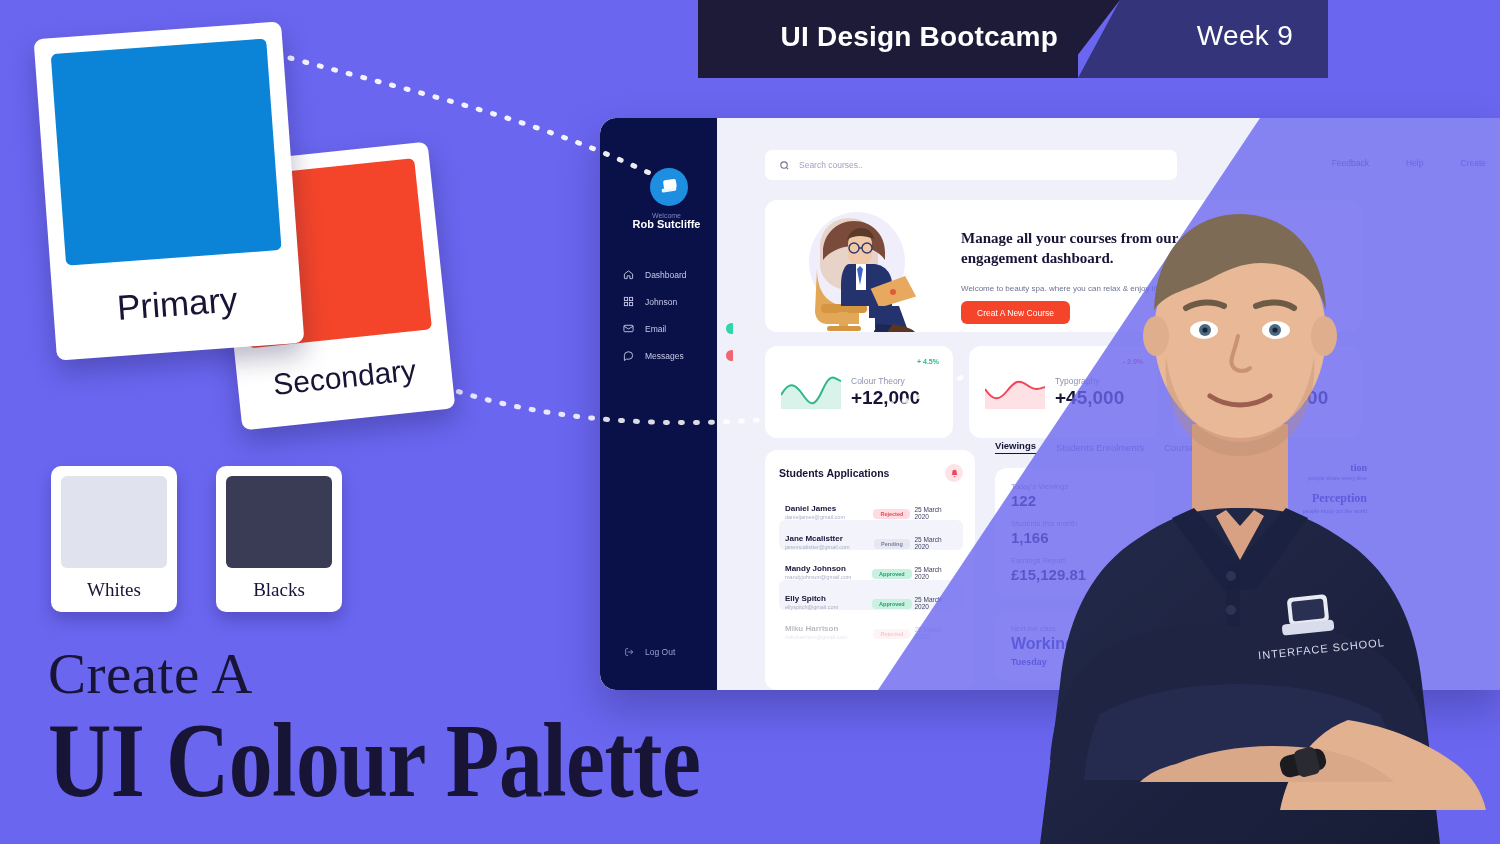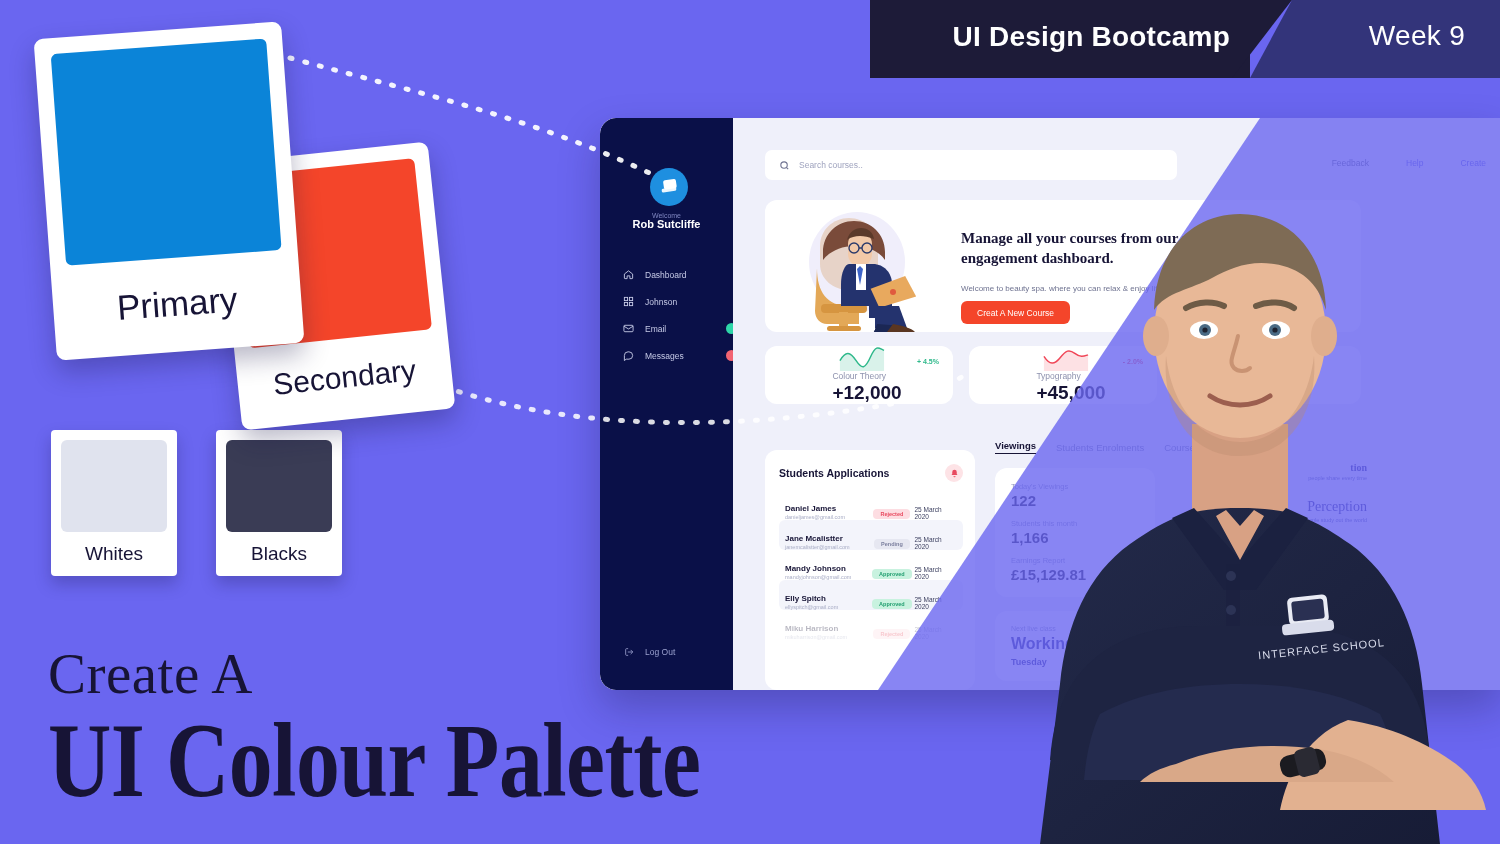--- a/index.html
+++ b/index.html
@@ -5,21 +5,21 @@
   * { margin:0; padding:0; box-sizing:border-box; }
   html,body { width:1500px; height:844px; overflow:hidden; }
   body {
     font-family:"Liberation Sans", sans-serif;
     background:#6A66F0;
     position:relative;
   }
   .stage { position:absolute; inset:0; width:1500px; height:844px; overflow:hidden; }
 
   
-  .banner { position:absolute; top:0; left:0; width:1500px; height:78px; overflow:hidden; z-index:40; }
+  .banner { position:absolute; top:0; left:0; width:1328px; height:78px; overflow:hidden; z-index:40; }
   .banner-indigo {
     position:absolute; top:0; right:0; width:250px; height:78px; background:#33347A;
     clip-path: polygon(42px 0, 100% 0, 100% 100%, 0 100%);
   }
   .banner-dark-left {
     position:absolute; top:0; right:250px; width:380px; height:78px; background:#1D1B38;
   }
   .banner-dark-wedge {
     position:absolute; top:0; right:208px; width:60px; height:78px; background:#1D1B38;
     clip-path: polygon(0 0, 100% 0, 0 100%);
@@ -56,22 +56,22 @@
   .sw-primary .cap { font-size:35px; height:92px; }
 
   .sw-secondary {
     left:228px; top:152px; width:214px; height:268px; padding:15px 15px 0 15px;
     transform:rotate(-6deg); z-index:28;
   }
   .sw-secondary .chip { width:184px; height:172px; background:#F4452A; }
   .sw-secondary .cap { font-size:30px; height:78px; }
 
   .sw-small {
-    width:126px; height:146px; padding:10px 10px 0 10px; top:430px;
-    border-radius:4px; box-shadow:0 8px 16px rgba(23,20,70,0.26);
+    width:126px; height:146px; padding:10px 10px 0 10px; top:466px;
+    border-radius:10px; box-shadow:0 8px 16px rgba(23,20,70,0.26);font-family:Liberation Serif, serif;
   }
   .sw-small .chip { width:106px; height:92px; }
   .sw-small .cap { font-size:19px; height:44px; }
   .sw-whites { left:51px; }
   .sw-whites .chip { background:#E0E3EE; }
   .sw-blacks { left:216px; }
   .sw-blacks .chip { background:#3A3C55; }
   .sw-accents { left:382px; }
   .sw-accents .chip { background:#F9A02C; }
 
@@ -87,21 +87,21 @@
     transform:scaleY(1.22) scaleX(1.02); transform-origin:left top;
   }
 
   
   .mock {
     position:absolute; left:600px; top:118px; width:900px; height:572px;
     border-radius:16px 0 0 16px; overflow:hidden; z-index:10;
     background:#EFF0FA; box-shadow:0 18px 40px rgba(20,18,60,0.28);
   }
   .mock-sidebar {
-    position:absolute; left:0; top:0; width:133px; height:572px;
+    position:absolute; left:0; top:0; width:117px; height:572px;
     background:#0A1048; border-radius:16px 0 0 16px;
   }
   .logo-circle {
     position:absolute; left:50px; top:50px; width:38px; height:38px; border-radius:50%;
     background:#1E8FE0; display:flex; align-items:center; justify-content:center;
   }
   .welcome-label { position:absolute; left:0; top:94px; width:133px; text-align:center;
     color:#7F86C0; font-size:7px; }
   .welcome-name { position:absolute; left:0; top:100px; width:133px; text-align:center;
     color:#FFFFFF; font-size:11px; font-weight:bold; }
@@ -133,22 +133,22 @@
     font-family:"Liberation Serif", serif; font-weight:bold; color:#171436; font-size:15px; line-height:1.35; }
   .hero-sub { position:absolute; left:196px; top:84px; color:#6E7290; font-size:8px; }
   .hero-btn {
     position:absolute; left:196px; top:101px; height:23px; padding:0 16px; border-radius:6px;
     background:#F4452A; color:#FFFFFF; font-size:8.5px; display:flex; align-items:center;
     border:none; cursor:pointer;
   }
 
   .stats { position:absolute; left:32px; top:228px; display:flex; gap:16px; }
   .stat {
-    width:188px; height:58px; background:#FFFFFF; border-radius:12px; position:relative;
-    display:flex; align-items:center; padding-left:16px;flex-direction:column;
+    width:188px; height:92px; background:#FFFFFF; border-radius:12px; position:relative;
+    display:flex; align-items:center; padding-left:16px;
   }
   .stat-spark { width:60px; height:34px; margin-right:10px; }
   .stat-name { color:#8E92AE; font-size:8.5px; }
   .stat-val { color:#171436; font-size:19px; font-weight:bold; margin-top:1px; }
   .stat-delta { position:absolute; right:14px; top:12px; font-size:7px; font-weight:bold; }
   .delta-up { color:#2FB98B; }
   .delta-down { color:#F04758; }
 
   .applications {
     position:absolute; left:32px; top:332px; width:210px; height:240px;
@@ -178,21 +178,21 @@
   .rp-card { background:#FFFFFF; border-radius:12px; padding:14px 16px; width:160px; }
   .rp-lbl { color:#9498BC; font-size:7.5px; }
   .rp-val { color:#171436; font-size:15px; font-weight:bold; margin:1px 0 10px 0; }
   .rp-card2 { background:#FFFFFF; border-radius:12px; padding:14px 16px; width:190px; margin-top:14px; }
   .rp-small { color:#9498BC; font-size:7px; }
   .rp-big { color:#2B2A8C; font-size:16px; font-weight:bold; margin-top:3px; }
   .rp-day { color:#2B2A8C; font-size:9px; font-weight:bold; margin-top:4px; }
   .rp-fade { position:absolute; right:-12px; top:22px; width:120px; text-align:right; }
   .rp-fade .f1 { color:#2B2A8C; font-size:10px; font-weight:bold; font-family:"Liberation Serif",serif; }
   .rp-fade .f2 { color:#5C60A8; font-size:5.5px; margin-top:2px; }
-  .rp-fade .f3 { color:#2B2A8C; font-size:14px; font-weight:normal; margin-top:18px; font-family:"Liberation Serif",serif; }
+  .rp-fade .f3 { color:#2B2A8C; font-size:12px; font-weight:bold; margin-top:10px; font-family:"Liberation Serif",serif; }
 
   
   .mock-overlay {
     position:absolute; left:600px; top:118px; width:900px; height:572px; z-index:14;
     pointer-events:none;
     background:#6A66F0; opacity:0.80;
     clip-path: polygon(660px 0, 900px 0, 900px 572px, 278px 572px);
   }
 
   

